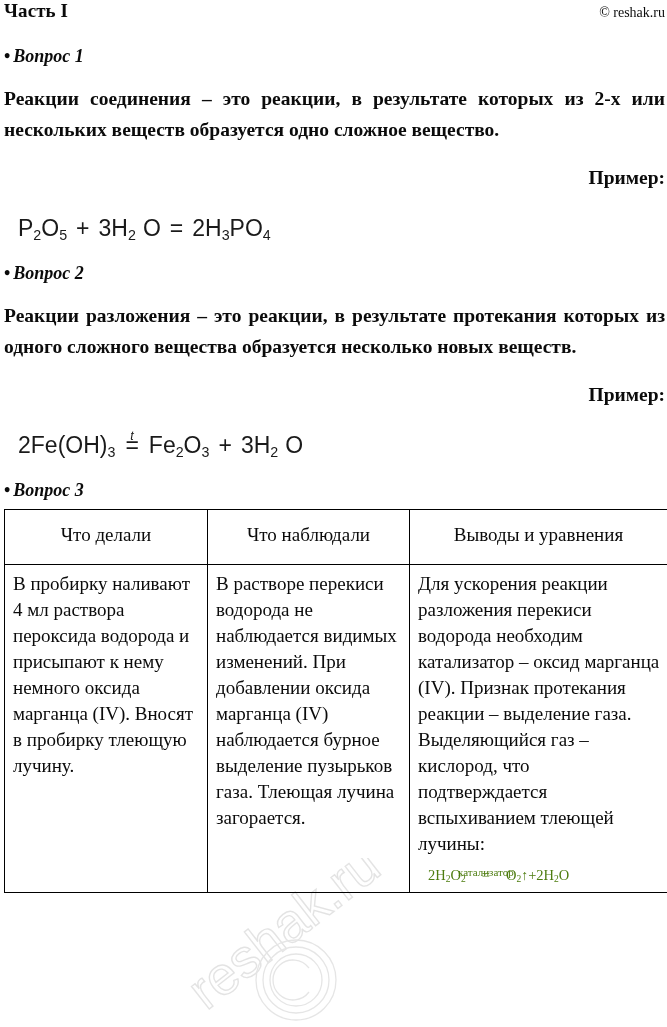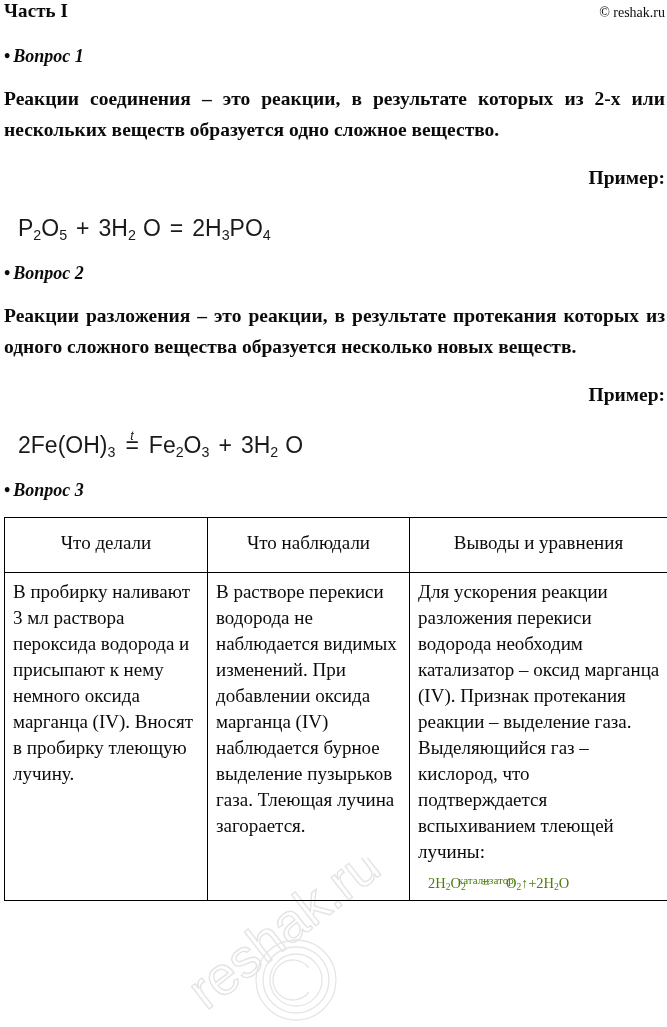--- a/index.html
+++ b/index.html
@@ -122,21 +122,21 @@
     font-size: 12.5px;
     font-style: italic;
     white-space: nowrap;
     line-height: 1;
   }
 
   
   .exp-table {
     width: 663px;
     border-collapse: collapse;
-    margin-top: 16px;
+    margin-top: 8px;
     table-layout: fixed;
     position: relative;
     z-index: 2;
     background: transparent;
     padding-left: 17px;
   }
   .exp-table th,
   .exp-table td {
     border: 1px solid #000000;
     vertical-align: top;
@@ -235,21 +235,21 @@
     </colgroup>
     <thead>
       <tr>
         <th>Что делали</th>
         <th>Что наблюдали</th>
         <th>Выводы и уравнения</th>
       </tr>
     </thead>
     <tbody>
       <tr>
-        <td>В пробирку наливают 3 мл раствора пероксида водорода и присыпают к нему немного оксида марганца (IV). Вносят в пробирку тлеющую лучину.</td>
+        <td>В пробирку наливают 4 мл раствора пероксида водорода и присыпают к нему немного оксида марганца (IV). Вносят в пробирку тлеющую лучину.</td>
         <td>В растворе перекиси водорода не наблюдается видимых изменений. При добавлении оксида марганца (IV) наблюдается бурное выделение пузырьков газа. Тлеющая лучина загорается.</td>
         <td>
           <span>Для ускорения реакции разложения перекиси водорода необходим катализатор – оксид марганца (IV). Признак протекания реакции – выделение газа. Выделяющийся газ – кислород, что подтверждается вспыхиванием тлеющей лучины:</span>
           <div class="cell-equation">
             <span><span>2H</span><sub>2</sub><span>O</span><sub>2</sub></span><span class="eqcond"><span class="cond">катализатор</span><span>=</span></span><span><span>O</span><sub>2</sub><span class="arrow-up">↑</span><span class="op">+</span><span>2H</span><sub>2</sub><span>O</span></span>
           </div>
         </td>
       </tr>
     </tbody>
   </table>

